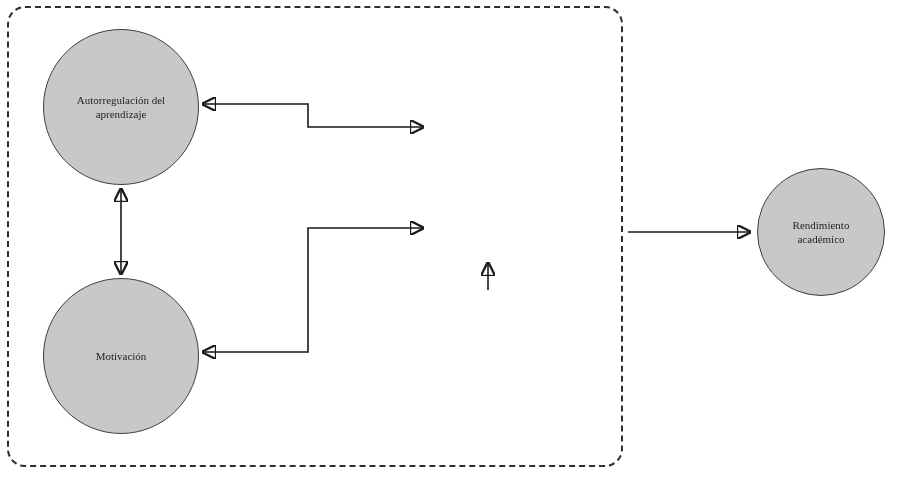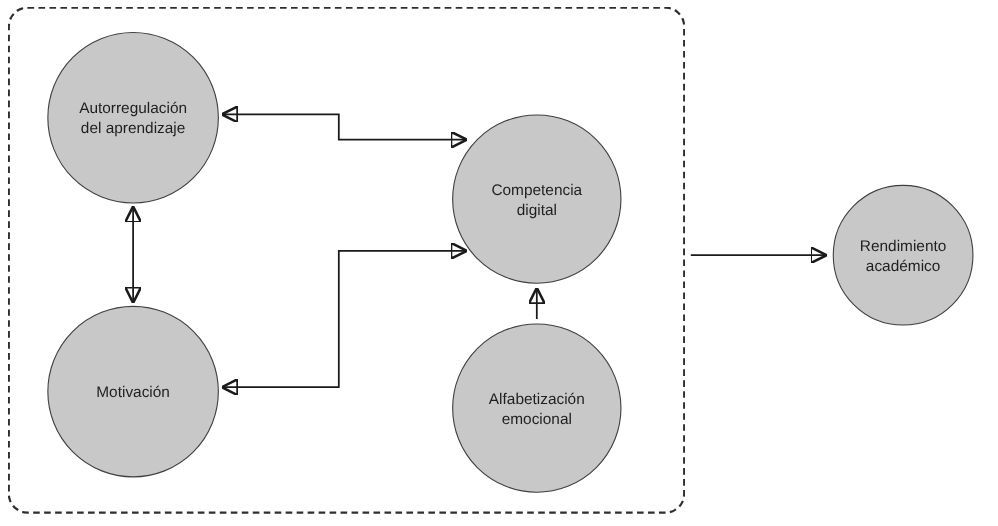--- a/index.html
+++ b/index.html
@@ -28,23 +28,24 @@
   .node {
     position: absolute;
     border-radius: 50%;
     background: #c8c8c8;
     border: 1.5px solid #3f3f3f;
     display: flex;
     align-items: center;
     justify-content: center;
     text-align: center;
     color: #1f1f1f;
-    font-size: 14px;
+    font-size: 11px;
     line-height: 1.3;
     box-sizing: border-box;
+    font-family: Liberation Serif, serif;
   }
   .node .label { display: block; }
 
   #node-autorregulacion { left: 43px;  top: 29px;  width: 156px; height: 156px; }
   #node-autorregulacion .label { max-width: 118px; }
 
   #node-motivacion      { left: 43px;  top: 278px; width: 156px; height: 156px; }
   #node-motivacion .label { max-width: 130px; }
 
   #node-competencia     { left: 411px; top: 104px; width: 154px; height: 154px; }
@@ -96,25 +97,19 @@
   </svg>
 
   <div class="node" id="node-autorregulacion">
     <span class="label">Autorregulación del aprendizaje</span>
   </div>
 
   <div class="node" id="node-motivacion">
     <span class="label">Motivación</span>
   </div>
 
-  <div class="node" id="node-competencia">
-    <span class="label">Competencia digital</span>
-  </div>
 
-  <div class="node" id="node-alfabetizacion">
-    <span class="label">Alfabetización emocional</span>
-  </div>
 
   <div class="node" id="node-rendimiento">
     <span class="label">Rendimiento académico</span>
   </div>
 
 </div>
 
 </body></html>

